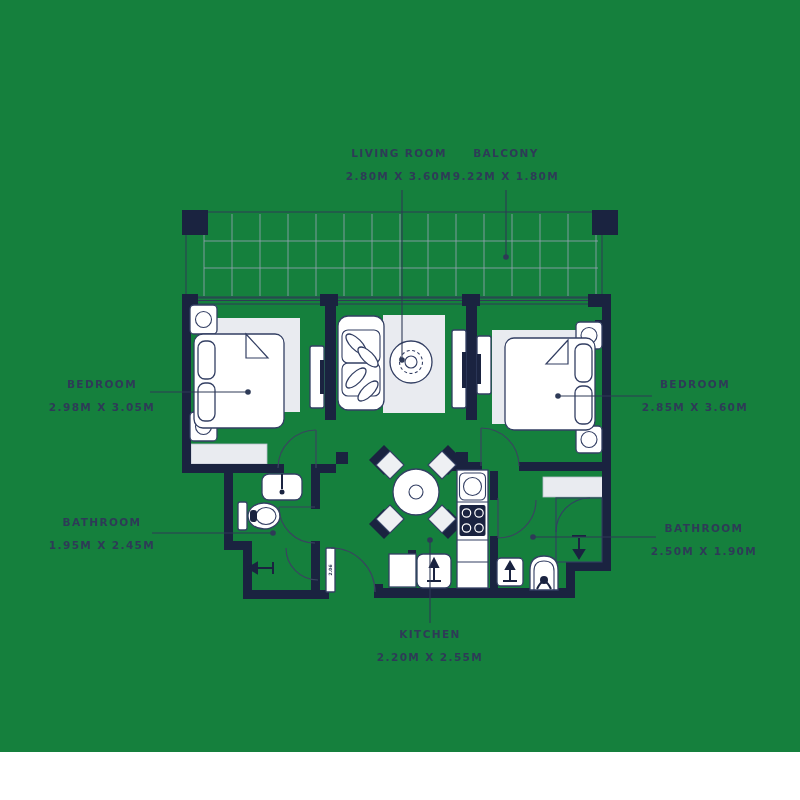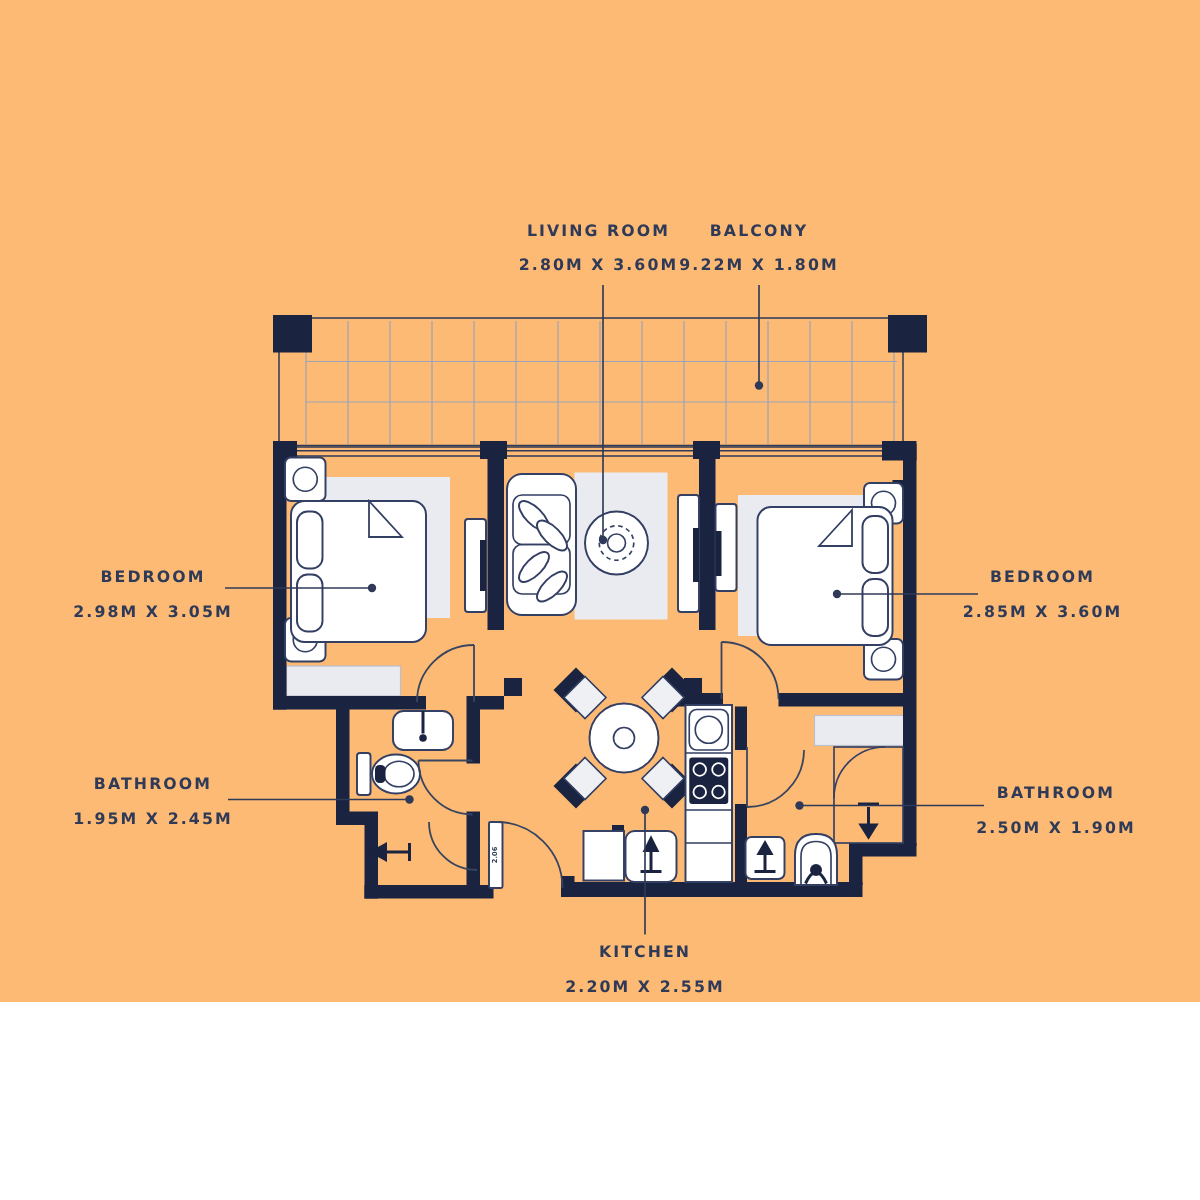--- a/index.html
+++ b/index.html
@@ -1,16 +1,16 @@
 <!DOCTYPE html>
 <html><head>
 <meta charset="utf-8">
 <style>
   html,body{margin:0;padding:0;background:#ffffff;}
-  #stage{position:relative;width:800px;height:668px;background:#fdba74;overflow:hidden;}
+  #stage{position:relative;width:800px;height:752px;background:#15803d;overflow:hidden;}
   svg{display:block;}
   .w{fill:#1a2340;}
   .ln{stroke:#2e3a57;stroke-width:1.1;fill:none;}
   .thin{stroke:#2e3a57;stroke-width:1;fill:none;}
   .fur{stroke:#333f63;stroke-width:1.3;fill:#ffffff;}
   .furl{stroke:#333f63;stroke-width:1.1;fill:none;}
   .rug{fill:#e9ebf0;}
   .grid{stroke:#9aa3b8;stroke-width:0.8;}
   .arc{stroke:#39455f;stroke-width:1.2;fill:none;}
   .dk{fill:#1a2340;}

